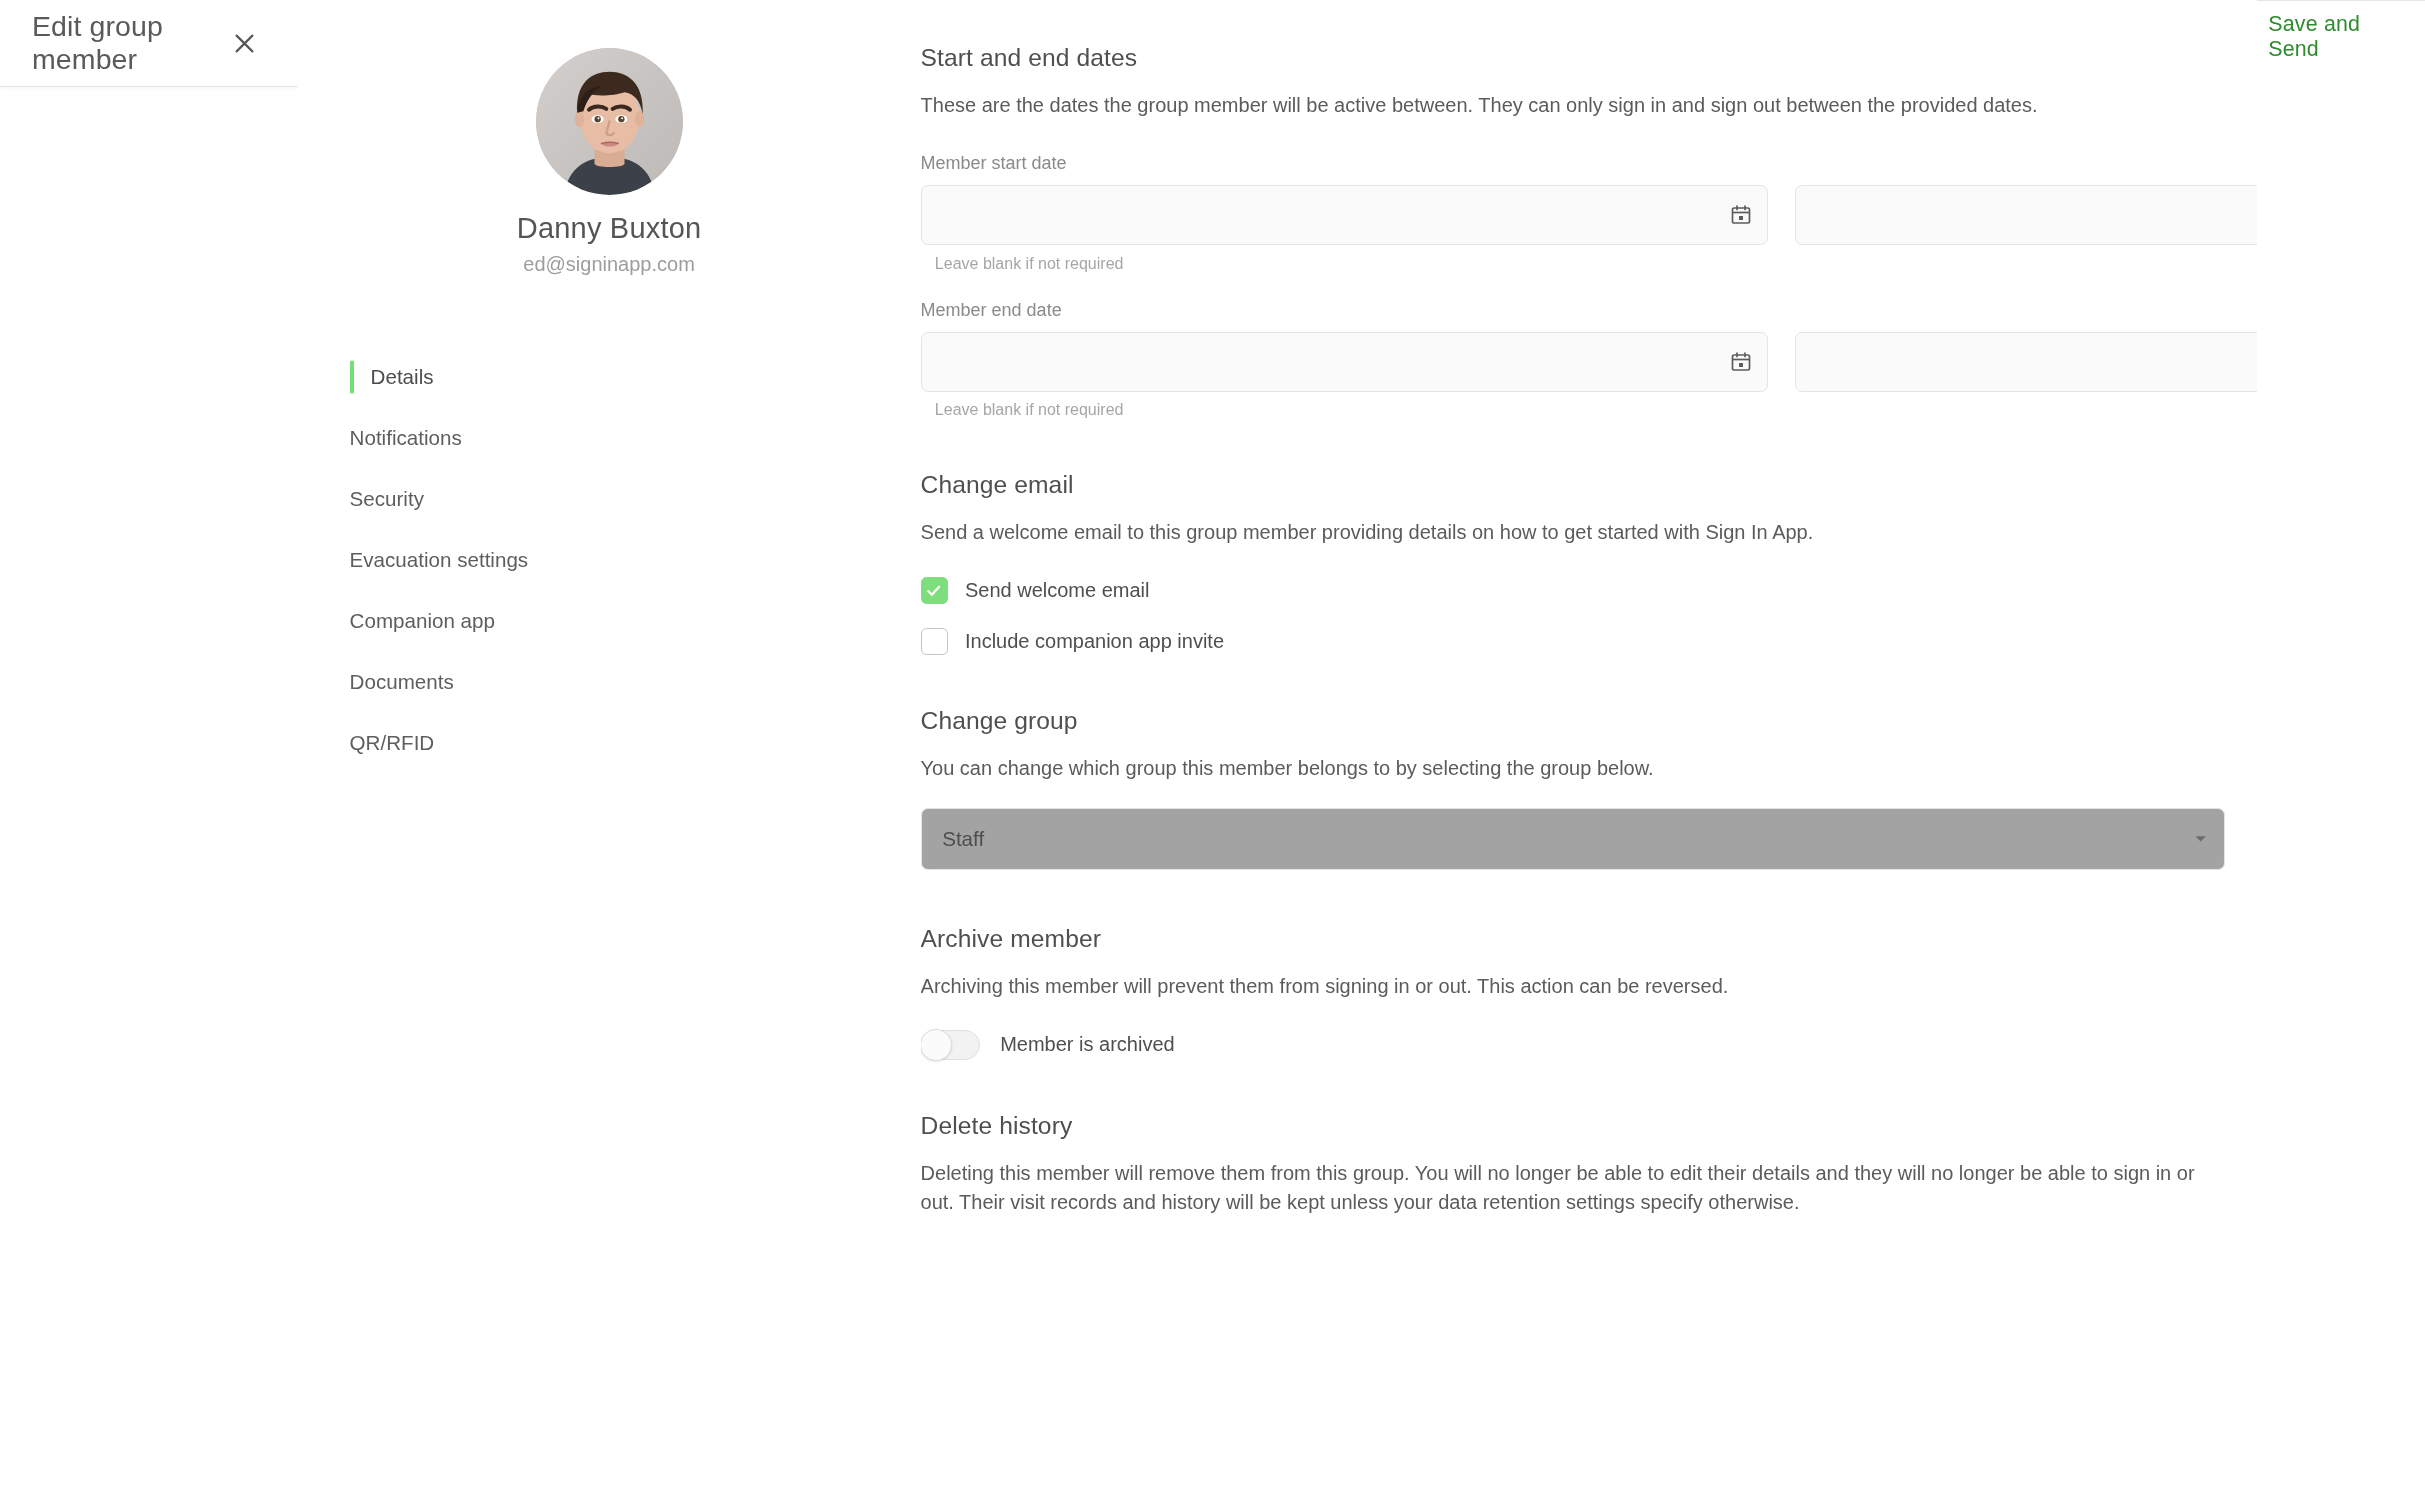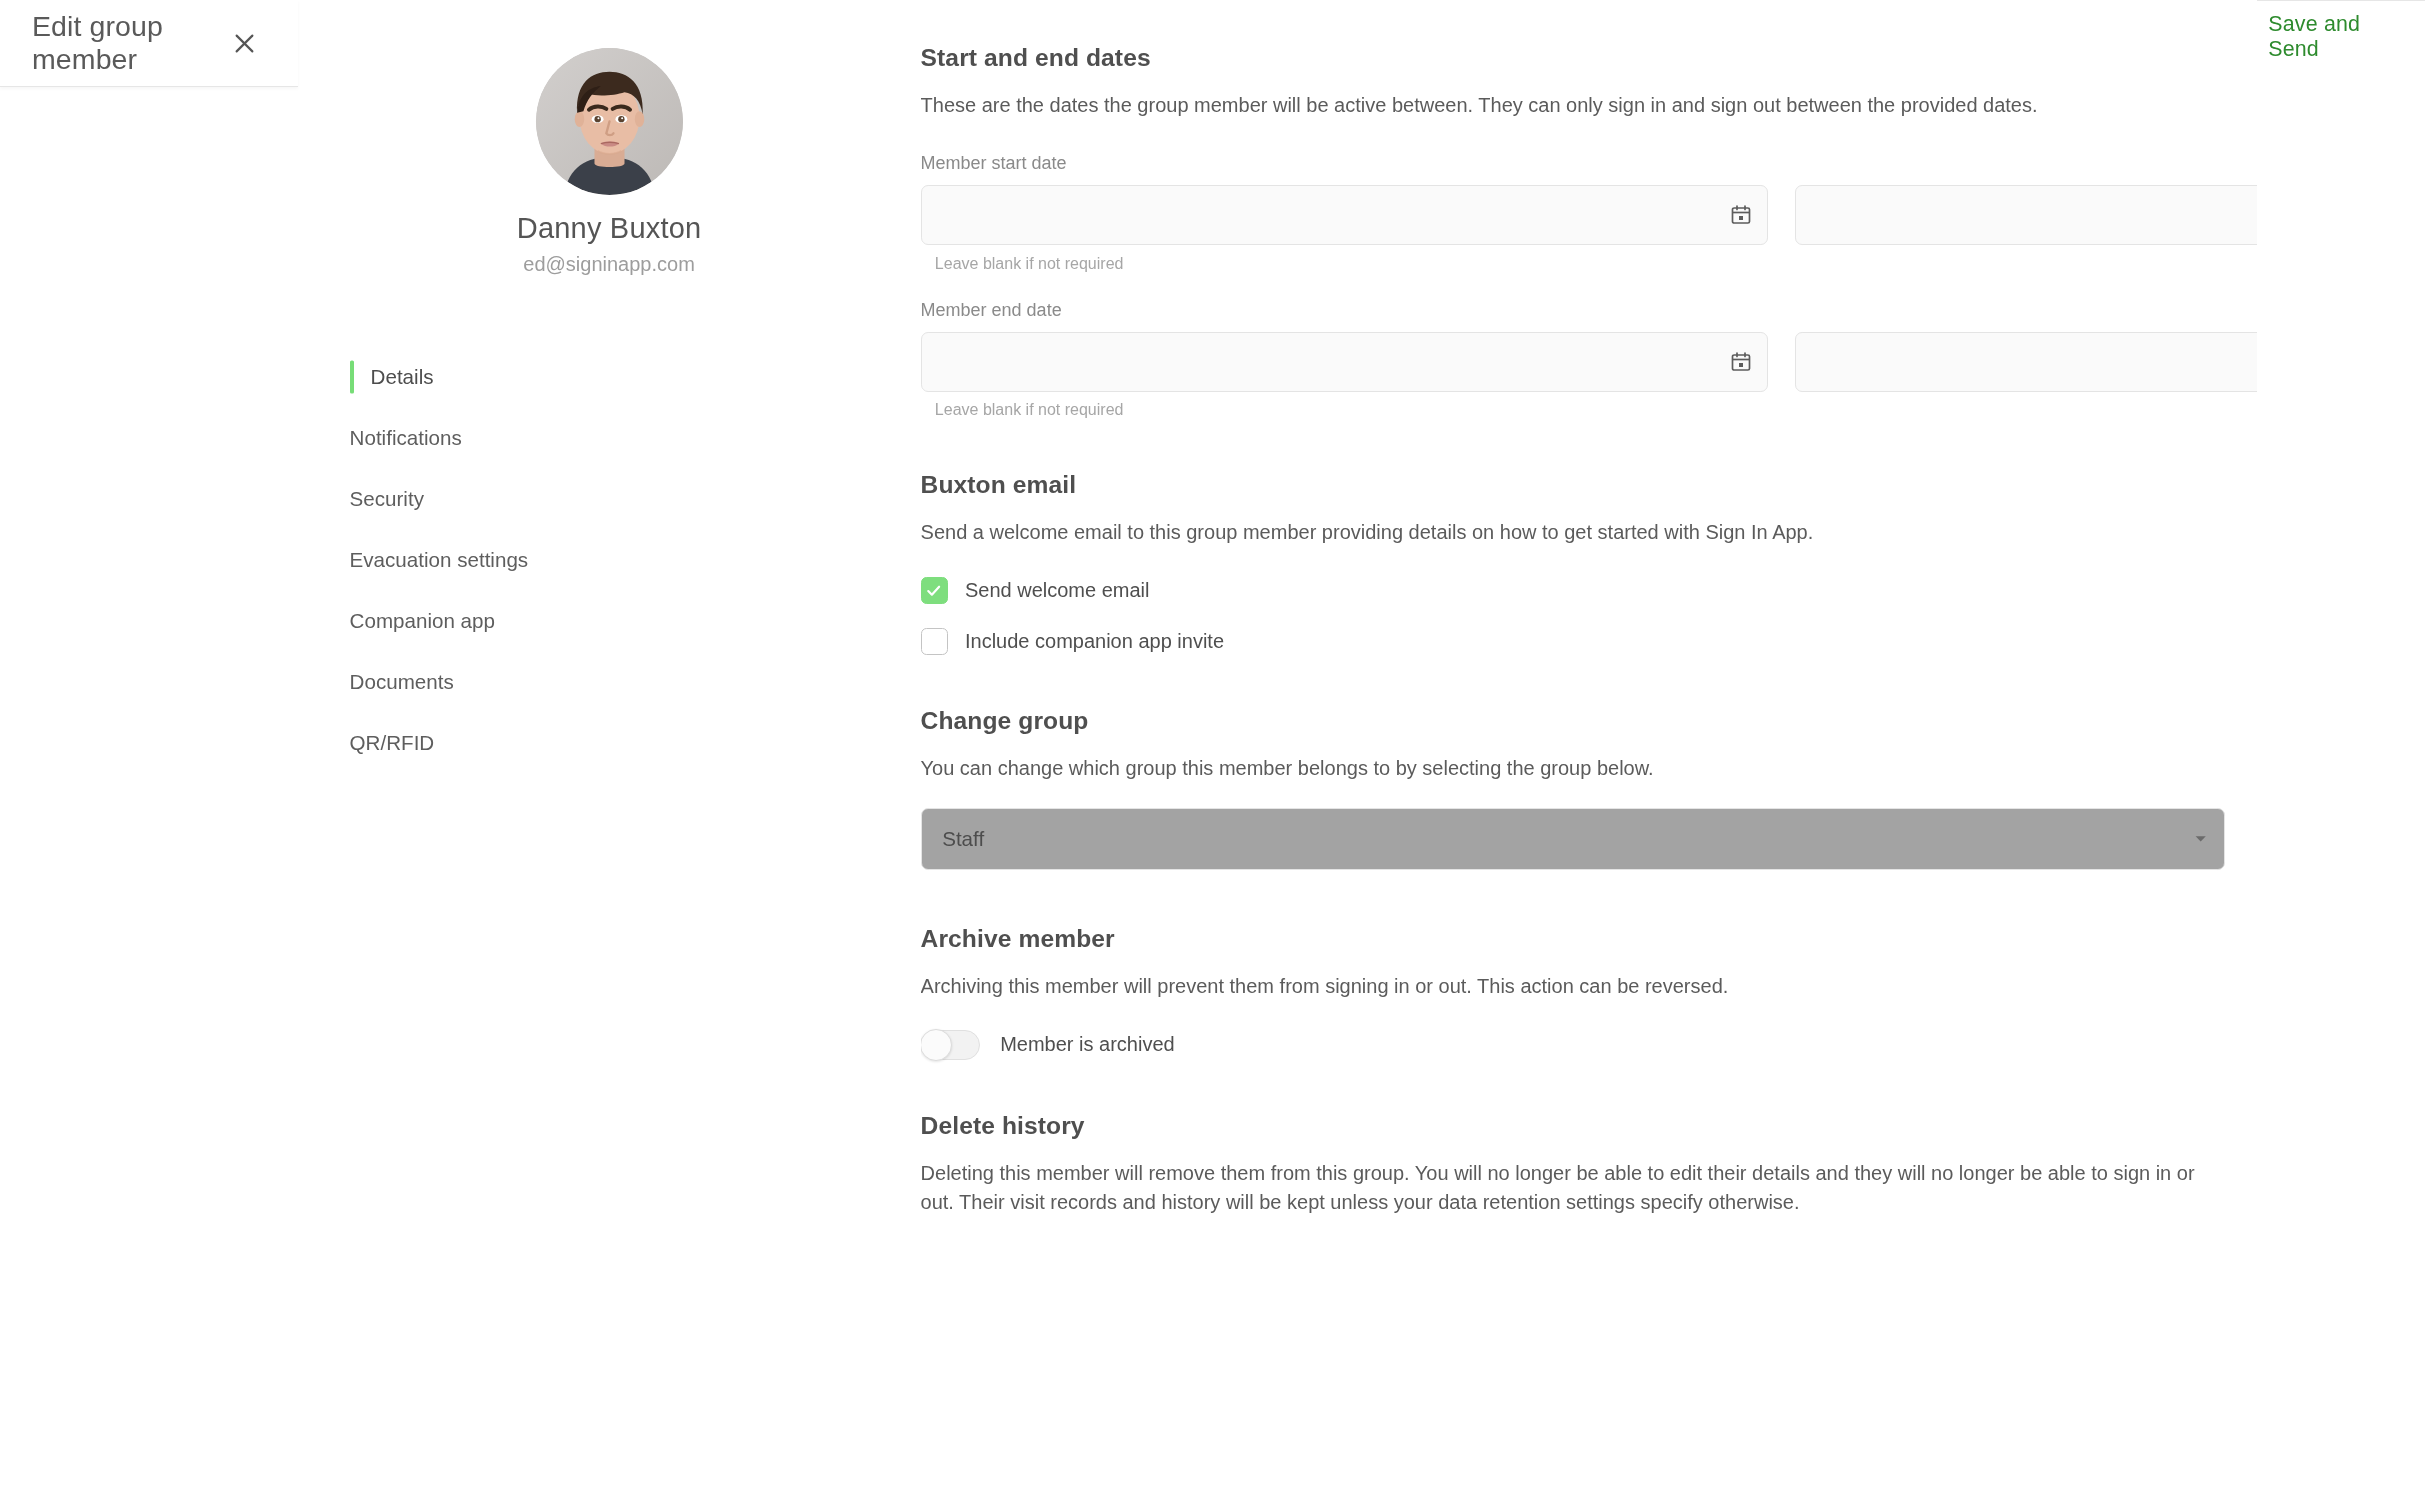--- a/index.html
+++ b/index.html
@@ -127,21 +127,21 @@
   .main-panel {
     flex: 1 1 auto;
     padding: 44px 32px 0 0;
     overflow: hidden;
   }
   .section { margin-bottom: 0; }
 
   .section-title {
     font-size: 24.6px;
     color: #4f4f4f;
-    font-weight: 700;
+    font-weight: 400;
     letter-spacing: 0.1px;
   }
   .section-desc {
     margin-top: 19px;
     font-size: 20px;
     color: #5b5b5b;
     line-height: 1.45;
     font-weight: 400;
   }
 
@@ -492,21 +492,21 @@
                   <line x1="5.5" y1="5.5" x2="18.5" y2="18.5"></line>
                   <line x1="18.5" y1="5.5" x2="5.5" y2="18.5"></line>
                 </svg>
               </span>
             </div>
           </div>
         </div>
       </div>
 
       <div class="section" style="margin-top:52px;">
-        <div class="section-title">Buxton email</div>
+        <div class="section-title">Change email</div>
         <div class="section-desc">Send a welcome email to this group member providing details on how to get started with Sign In App.</div>
 
         <div class="check-row" style="margin-top:30px;">
           <span class="checkbox checked">
             <svg width="17.4" height="17.4" viewBox="0 0 24 24" fill="none" stroke="#ffffff" stroke-width="3" stroke-linecap="round" stroke-linejoin="round">
               <polyline points="4.5,12.5 9.5,17.5 19.5,6.5"></polyline>
             </svg>
           </span>
           <span class="check-label">Send welcome email</span>
         </div>

